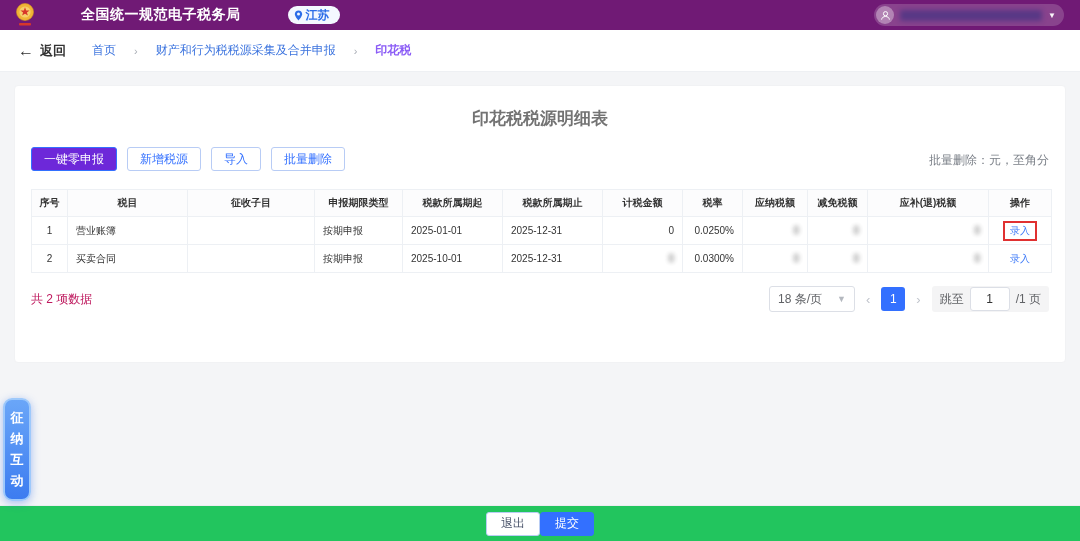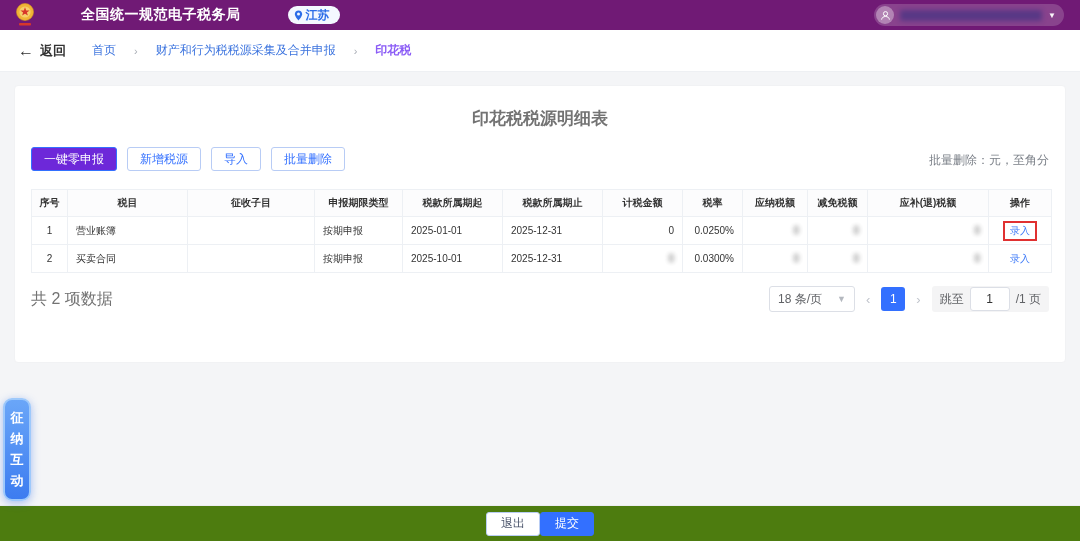--- a/index.html
+++ b/index.html
@@ -42,41 +42,41 @@
 
   table.src { margin-top:18px; width:100%; border-collapse:collapse; table-layout:fixed; font-size:10px; color:#333; }
   table.src th { height:27px; background:#fcfcfd; font-weight:700; border:1px solid #edf0f4; padding:0 4px; text-align:center; }
   table.src td { height:28px; border:1px solid #edf0f4; padding:0 8px; overflow:hidden; white-space:nowrap; }
   td.al { text-align:left; } td.ar { text-align:right; } td.ac { text-align:center; }
   .blurred { filter:blur(2px); opacity:.8; }
   .entry-link { color:#3f7bf8; cursor:pointer; }
   .red-box { display:inline-block; border:2px solid #e03131; padding:0 5px; line-height:16px; }
 
   .pager-row { margin-top:13px; display:flex; align-items:center; }
-  .total-text { font-size:16px; color:#737373; }
+  .total-text { font-size:12px; color:#be185d; }
   .pager { margin-left:auto; display:flex; align-items:center; gap:8px; }
   .page-size { height:26px; min-width:86px; border:1px solid #dcdfe6; border-radius:3px; background:#fff;
     font-size:12px; color:#606266; display:flex; align-items:center; padding:0 8px; gap:10px; cursor:pointer; }
   .ps-caret { margin-left:auto; color:#b4b8bf; font-size:9px; }
   .pg-arrow { color:#c0c4cc; font-size:13px; padding:0 3px; cursor:pointer; }
   .pg-num { width:24px; height:24px; background:#3370ff; color:#fff; border-radius:3px; font-size:12px;
     display:flex; align-items:center; justify-content:center; cursor:pointer; }
   .jump { height:26px; background:#f4f4f5; border-radius:3px; display:flex; align-items:center; gap:6px;
     font-size:12px; color:#606266; padding:0 8px; }
   .jump input { width:40px; height:24px; border:1px solid #dcdfe6; border-radius:3px; background:#fff;
     text-align:center; font-size:12px; color:#333; outline:none; }
 
   
   .side-tab { position:absolute; left:3px; top:398px; width:28px; padding:9px 0;
     background:linear-gradient(180deg,#6aa6f8,#3c7cf0); border:2px solid #9ec9fb; border-radius:9px;
     color:#fff; font-size:13px; font-weight:700; display:flex; flex-direction:column; align-items:center;
     gap:3px; box-shadow:0 2px 8px rgba(47,107,233,.4); cursor:pointer; }
 
   
-  .footer-bar { height:36px; background:#4d7c0f; border-top:1px solid #ebedf0; display:flex; align-items:center;
+  .footer-bar { height:36px; background:#22c55e; border-top:1px solid #ebedf0; display:flex; align-items:center;
     justify-content:center; }
   .btn-exit { height:24px; padding:0 14px; border:1px solid #b9cdf4; border-radius:3px; background:#fff;
     color:#49536a; font-size:12px; display:inline-flex; align-items:center; cursor:pointer; }
   .btn-submit { height:24px; padding:0 14px; border:1px solid #3370ff; border-radius:3px; background:#3370ff;
     color:#fff; font-size:12px; display:inline-flex; align-items:center; cursor:pointer; }
 </style>
 </head>
 <body>
 
 <header class="app-header">

